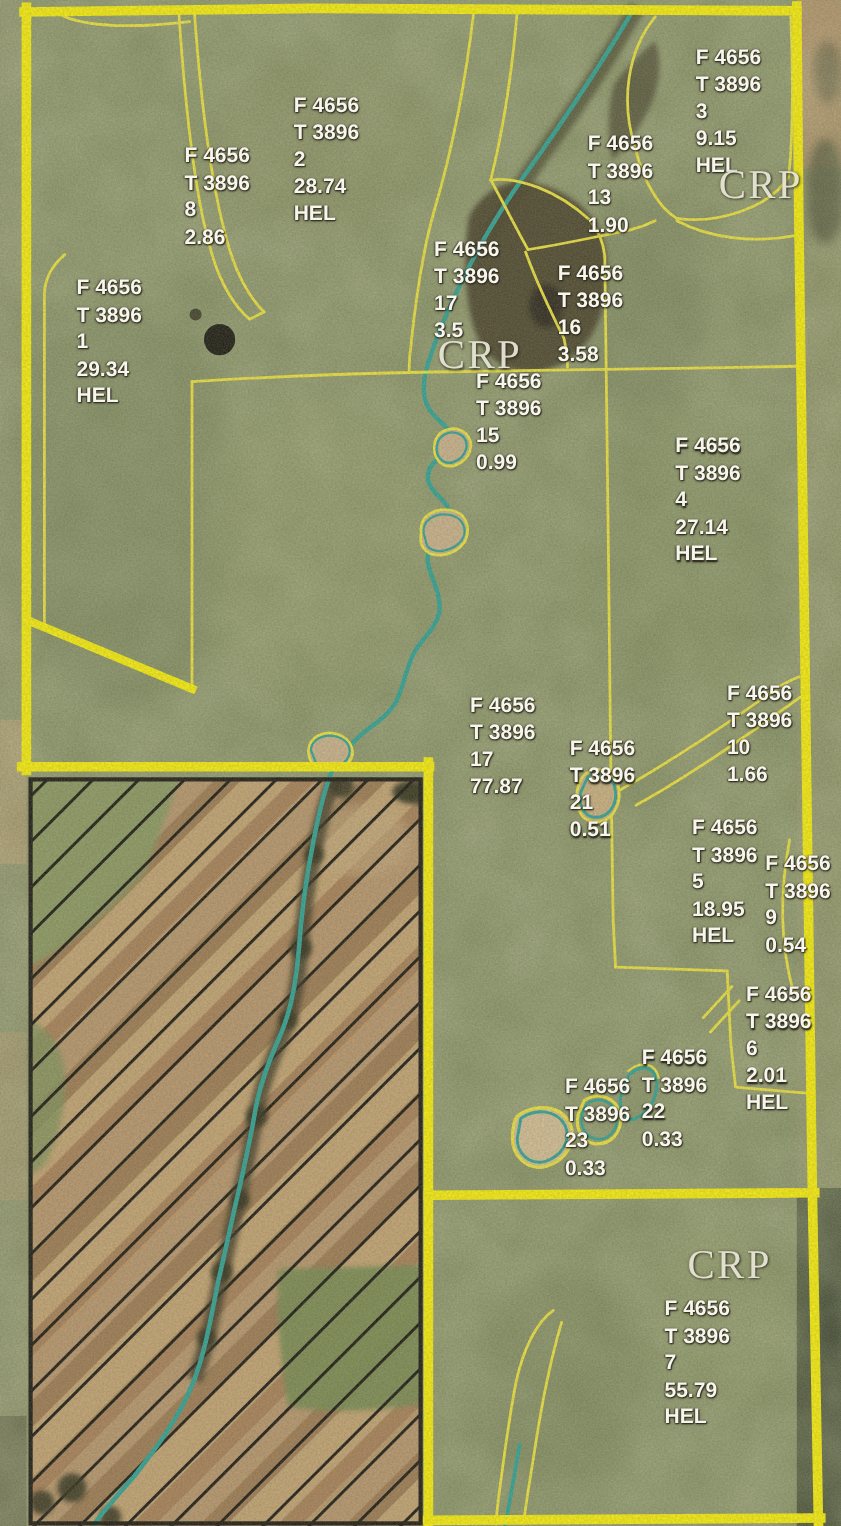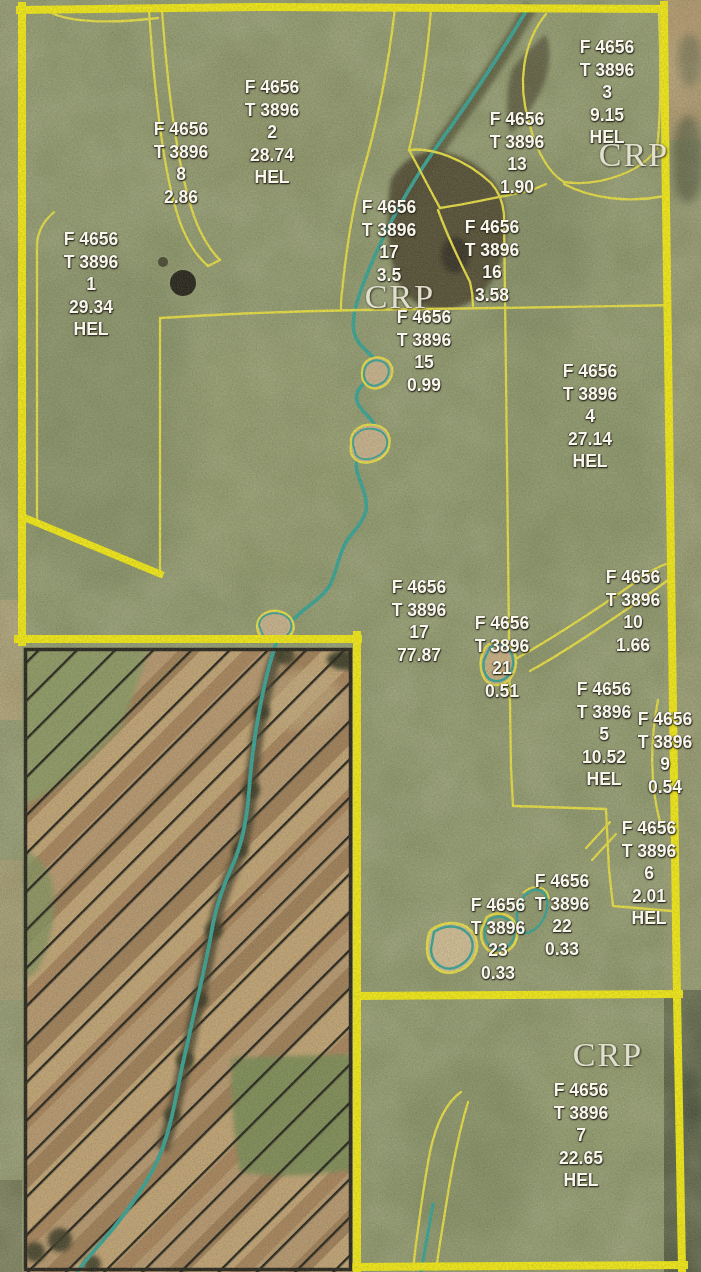--- a/index.html
+++ b/index.html
@@ -1,20 +1,20 @@
 <!DOCTYPE html>
 <html><head>
 <meta charset="utf-8">
 <style>
   html,body{margin:0;padding:0;background:#555;}
   .page{position:relative;width:701px;height:1272px;overflow:hidden;background:#859062;
         font-family:"Liberation Sans",sans-serif;}
   .page svg{position:absolute;left:0;top:0;}
   #labels{position:absolute;left:0;top:0;width:701px;height:1272px;pointer-events:none;}
-  .field-label{position:absolute;transform:translateX(-50%);text-align:center;white-space:nowrap;
+  .field-label{position:absolute;transform:translateX(-50%);white-space:nowrap;
       font:bold 17.5px/22.5px "Liberation Sans",sans-serif;color:#f7f5ec;
       text-shadow:0 1px 2px rgba(42,40,28,.95),1px 1px 1px rgba(42,40,28,.8),-1px 0 1px rgba(42,40,28,.5);}
   .crp-label{position:absolute;transform:translateX(-50%);white-space:nowrap;
       font:400 34px/34px "Liberation Serif",serif;color:#e6e4d4;opacity:.95;letter-spacing:2px;
       text-shadow:1px 1px 2px rgba(48,46,32,.85),0 0 3px rgba(48,46,32,.4);text-align:right;}
 </style>
 </head>
 <body>
 
 <div class="page">
@@ -274,21 +274,21 @@
       <div class="field-label" style="left: 502px; top: 612px;">
         <div>F 4656</div>
         <div>T 3896</div>
         <div>21</div>
         <div>0.51</div>
       </div>
       <div class="field-label" style="left: 604px; top: 678px;">
         <div>F 4656</div>
         <div>T 3896</div>
         <div>5</div>
-        <div>10.52</div>
+        <div>18.95</div>
         <div>HEL</div>
       </div>
       <div class="field-label" style="left: 665px; top: 708px;">
         <div>F 4656</div>
         <div>T 3896</div>
         <div>9</div>
         <div>0.54</div>
       </div>
       <div class="field-label" style="left: 649px; top: 817px;">
         <div>F 4656</div>
@@ -306,21 +306,21 @@
       <div class="field-label" style="left: 498px; top: 894px;">
         <div>F 4656</div>
         <div>T 3896</div>
         <div>23</div>
         <div>0.33</div>
       </div>
       <div class="field-label" style="left: 581px; top: 1079px;">
         <div>F 4656</div>
         <div>T 3896</div>
         <div>7</div>
-        <div>22.65</div>
+        <div>55.79</div>
         <div>HEL</div>
       </div>
       <div class="crp-label" style="left: 634px; top: 138px;">CRP</div>
       <div class="crp-label" style="left: 400px; top: 280px;">CRP</div>
       <div class="crp-label" style="left: 608px; top: 1038px;">CRP</div>
     </div>
 
 </div>
 
 </body></html>

